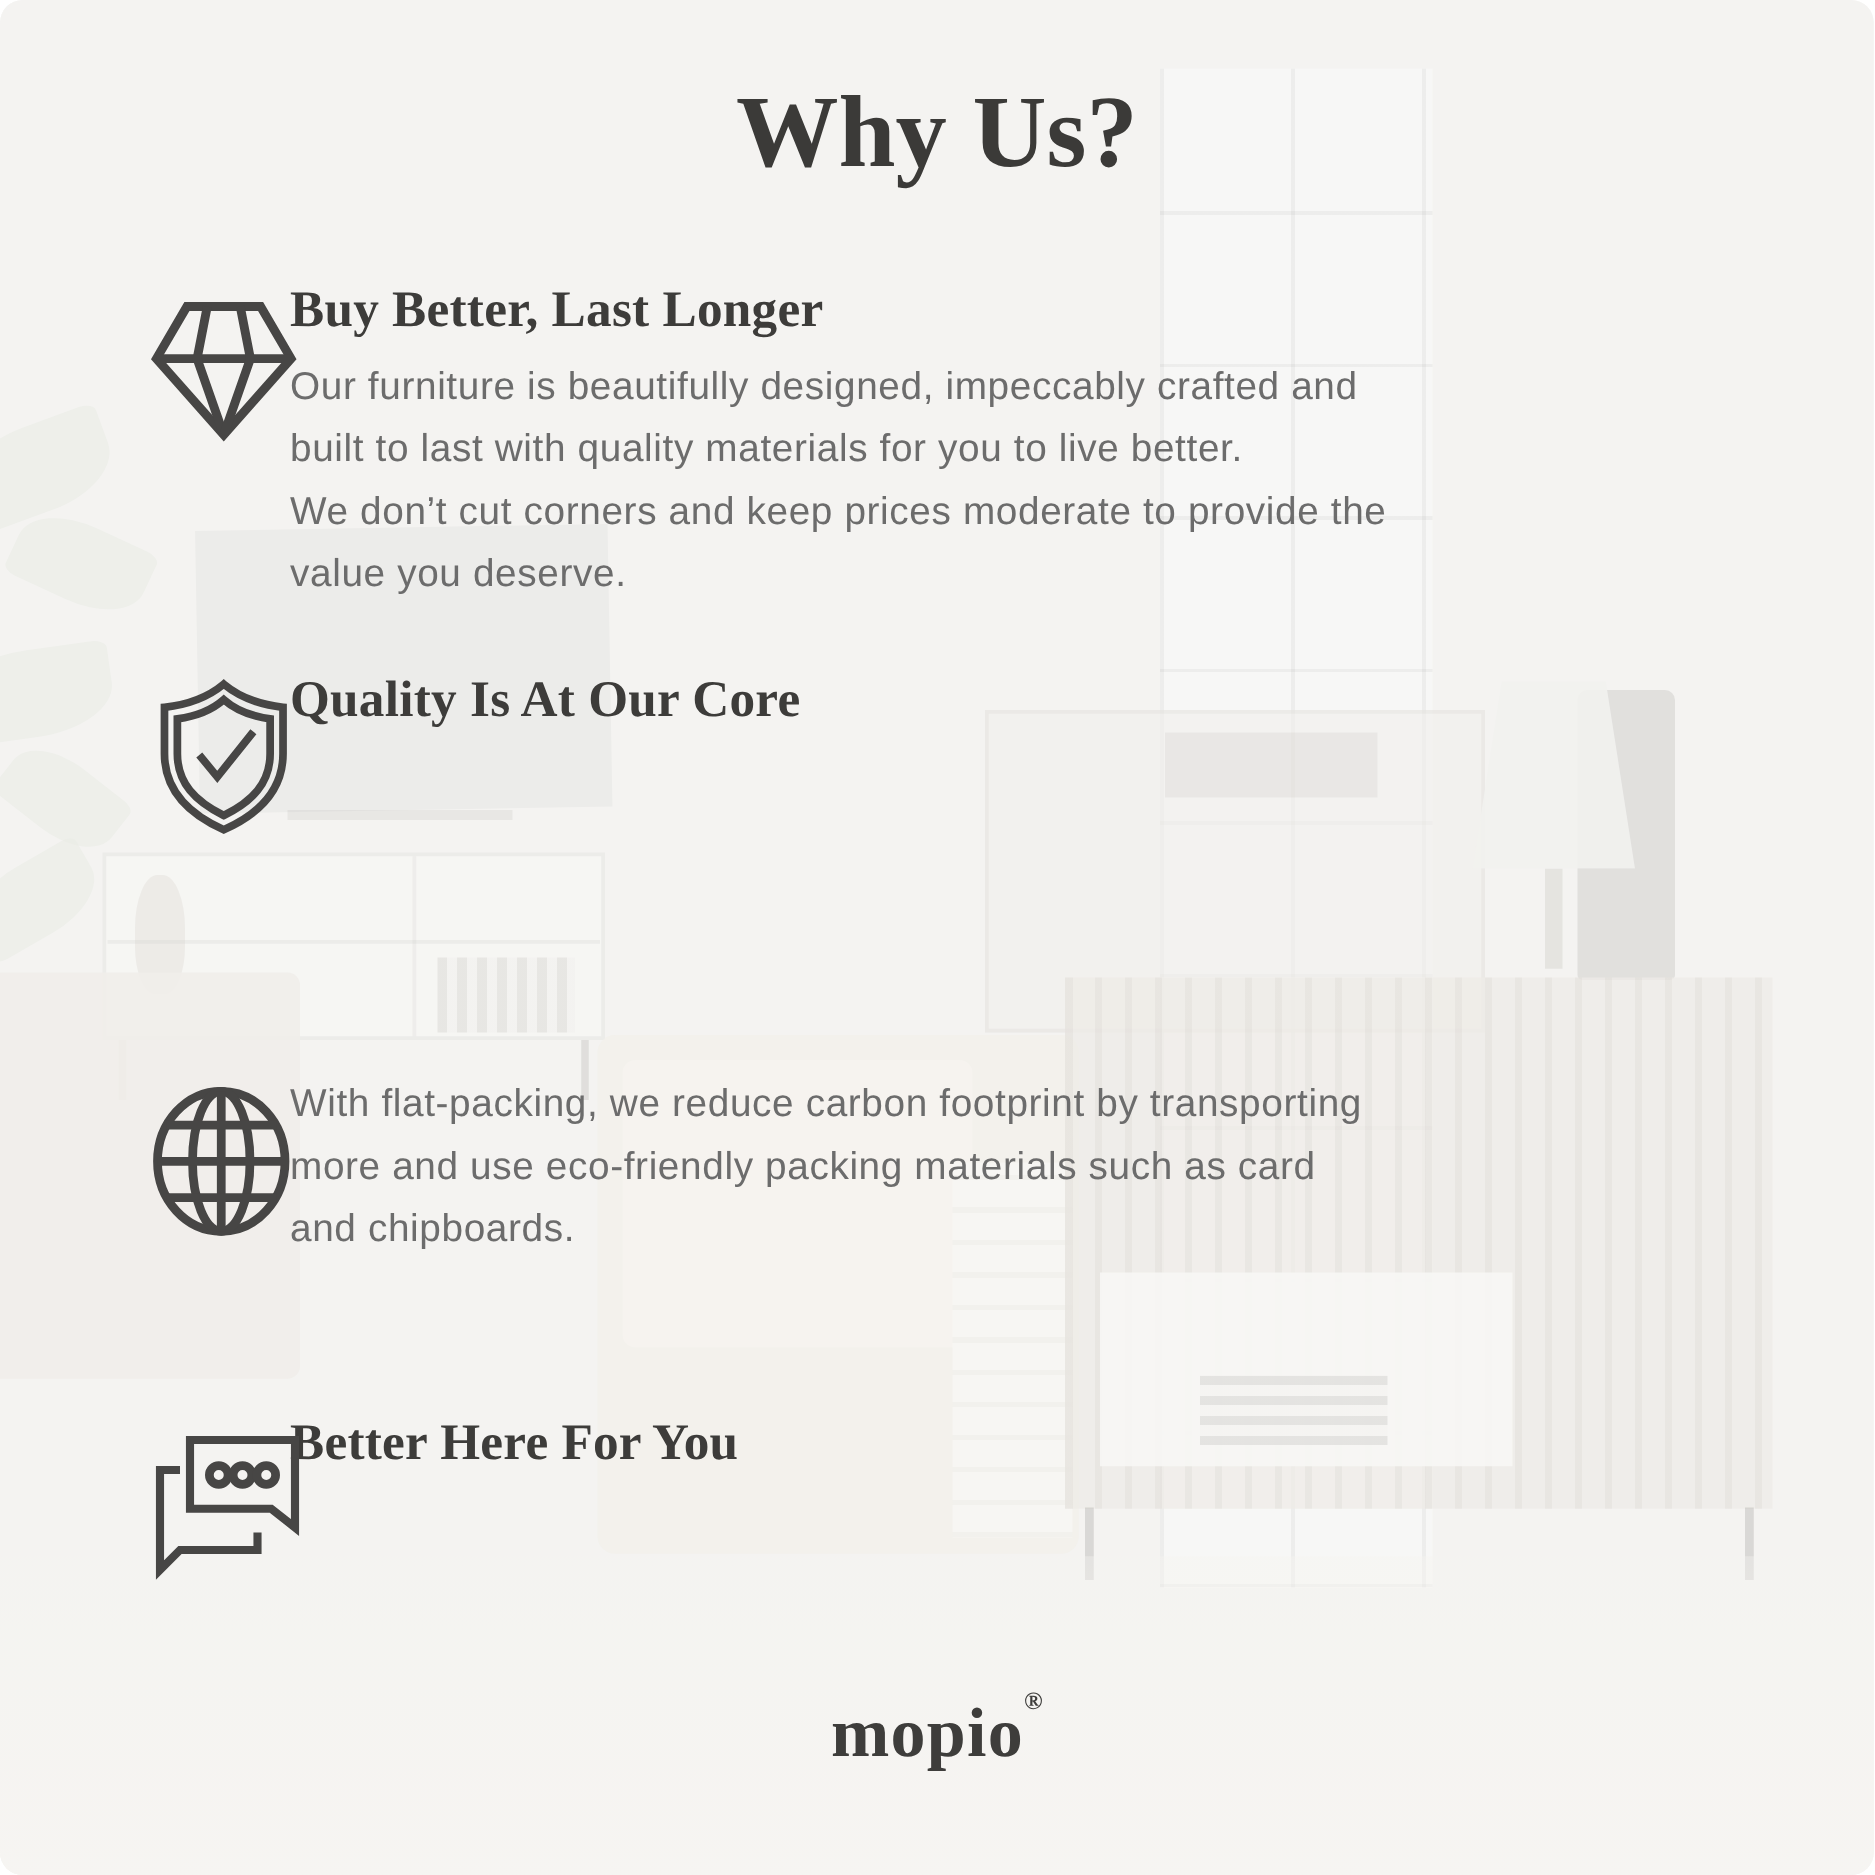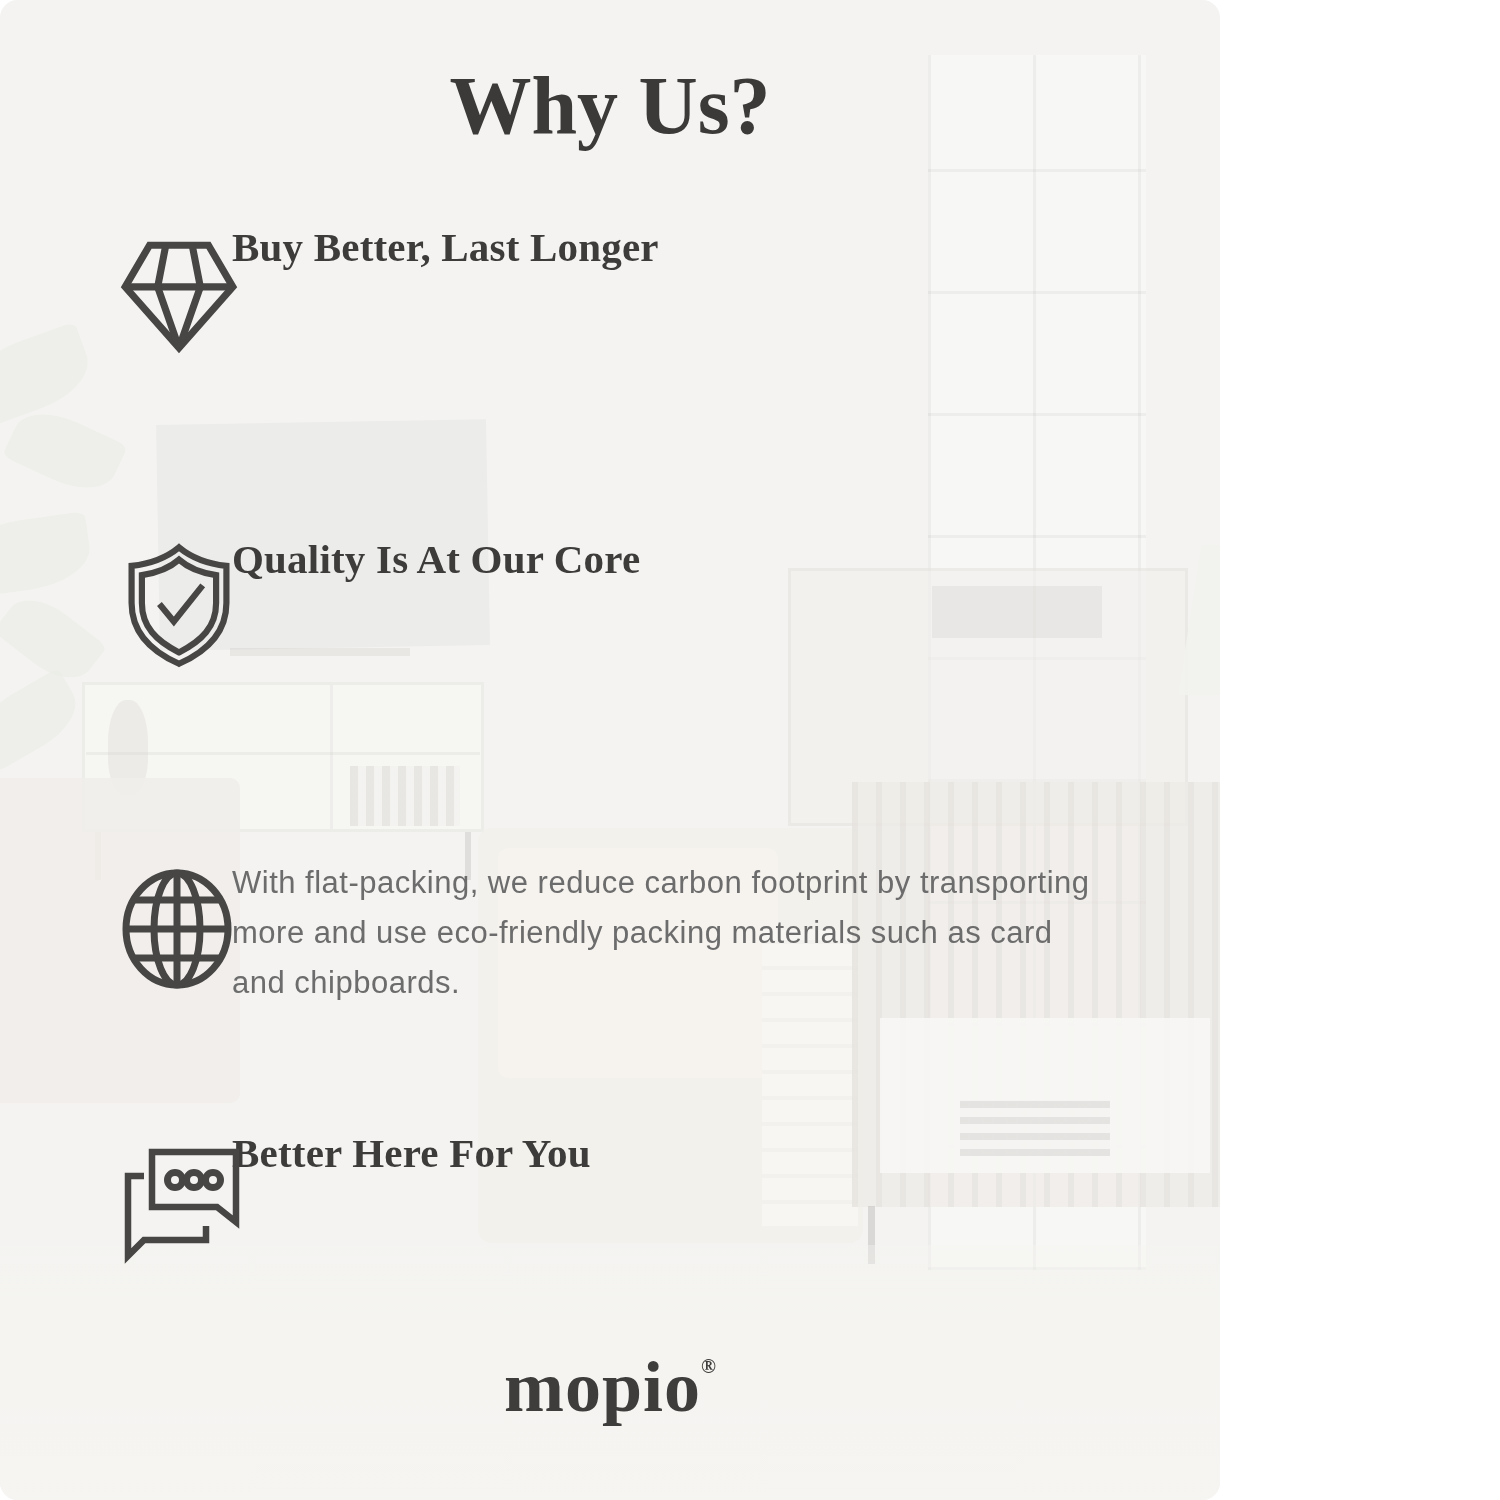--- a/index.html
+++ b/index.html
@@ -1,19 +1,19 @@
 <!DOCTYPE html>
 <html><head>
 <meta charset="utf-8">
 <style>
   * { margin: 0; padding: 0; box-sizing: border-box; }
   html, body { background: #ffffff; }
   .canvas {
     position: relative;
-    width: 1220px;
+    width: 1499px;
     height: 1500px;
     background: #f4f3f1;
     overflow: hidden;
     font-family: "Liberation Sans", sans-serif;
     border-radius: 18px;
   }
 
   
   .bg { position: absolute; inset: 0; z-index: 0; pointer-events: none; }
   .bg * { position: absolute; }
@@ -100,21 +100,21 @@
   .sec-1 .icon-box { top: 8px; }
   .sec-2 .icon-box { top: 4px; }
   .sec-3 .icon-box { top: 6px; }
   .sec-4 .icon-box { top: 14px; }
   .logo-row {
     position: absolute; top: 1342px; left: 0; width: 100%;
     text-align: center; color: #3e3d3b;
   }
   .logo-word {
     font-family: "Liberation Serif", serif; font-weight: 700;
-    font-size: 72px; line-height: 90px; letter-spacing: 1px; margin-top: 24px;
+    font-size: 56px; line-height: 90px; letter-spacing: 1px; margin-top: 24px;
   }
   .logo-reg {
     font-family: "Liberation Serif", serif; font-weight: 700;
     font-size: 20px; vertical-align: 38px;
   }
   .icon-stroke { stroke: #474645; fill: none; }
 </style>
 </head>
 <body>
 
@@ -163,20 +163,24 @@
           <g class="icon-stroke" stroke-width="7" stroke-linejoin="miter">
             <path d="M36 15 H94 L118 56 L65 116 L12 56 Z"></path>
             <path d="M12 56 H118"></path>
             <path d="M52 15 L44 56 L65 116"></path>
             <path d="M78 15 L86 56 L65 116"></path>
           </g>
         </svg>
       </div>
       <div class="sec-text">
         <div class="sec-title">Buy Better, Last Longer</div>
+        <div class="sec-body">Our furniture is beautifully designed, impeccably crafted and
+built to last with quality materials for you to live better.
+We don’t cut corners and keep prices moderate to provide the
+value you deserve.</div>
       </div>
     </div>
 
     <div class="section sec-2">
       <div class="icon-box">
         <svg width="134" height="134" viewBox="0 0 130 130">
           <g class="icon-stroke" stroke-width="6">
             <path d="M65 9 C77 19 93 25 111 27 L111 63 C111 92 92 110 65 122 C38 110 19 92 19 63 L19 27 C37 25 53 19 65 9 Z"></path>
             <path d="M65 21 C74 29 87 34 101 36 L101 63 C101 86 87 100 65 111 C43 100 29 86 29 63 L29 36 C43 34 56 29 65 21 Z"></path>
             <path d="M46 64 L60 81 L88 46" stroke-linecap="butt"></path>

